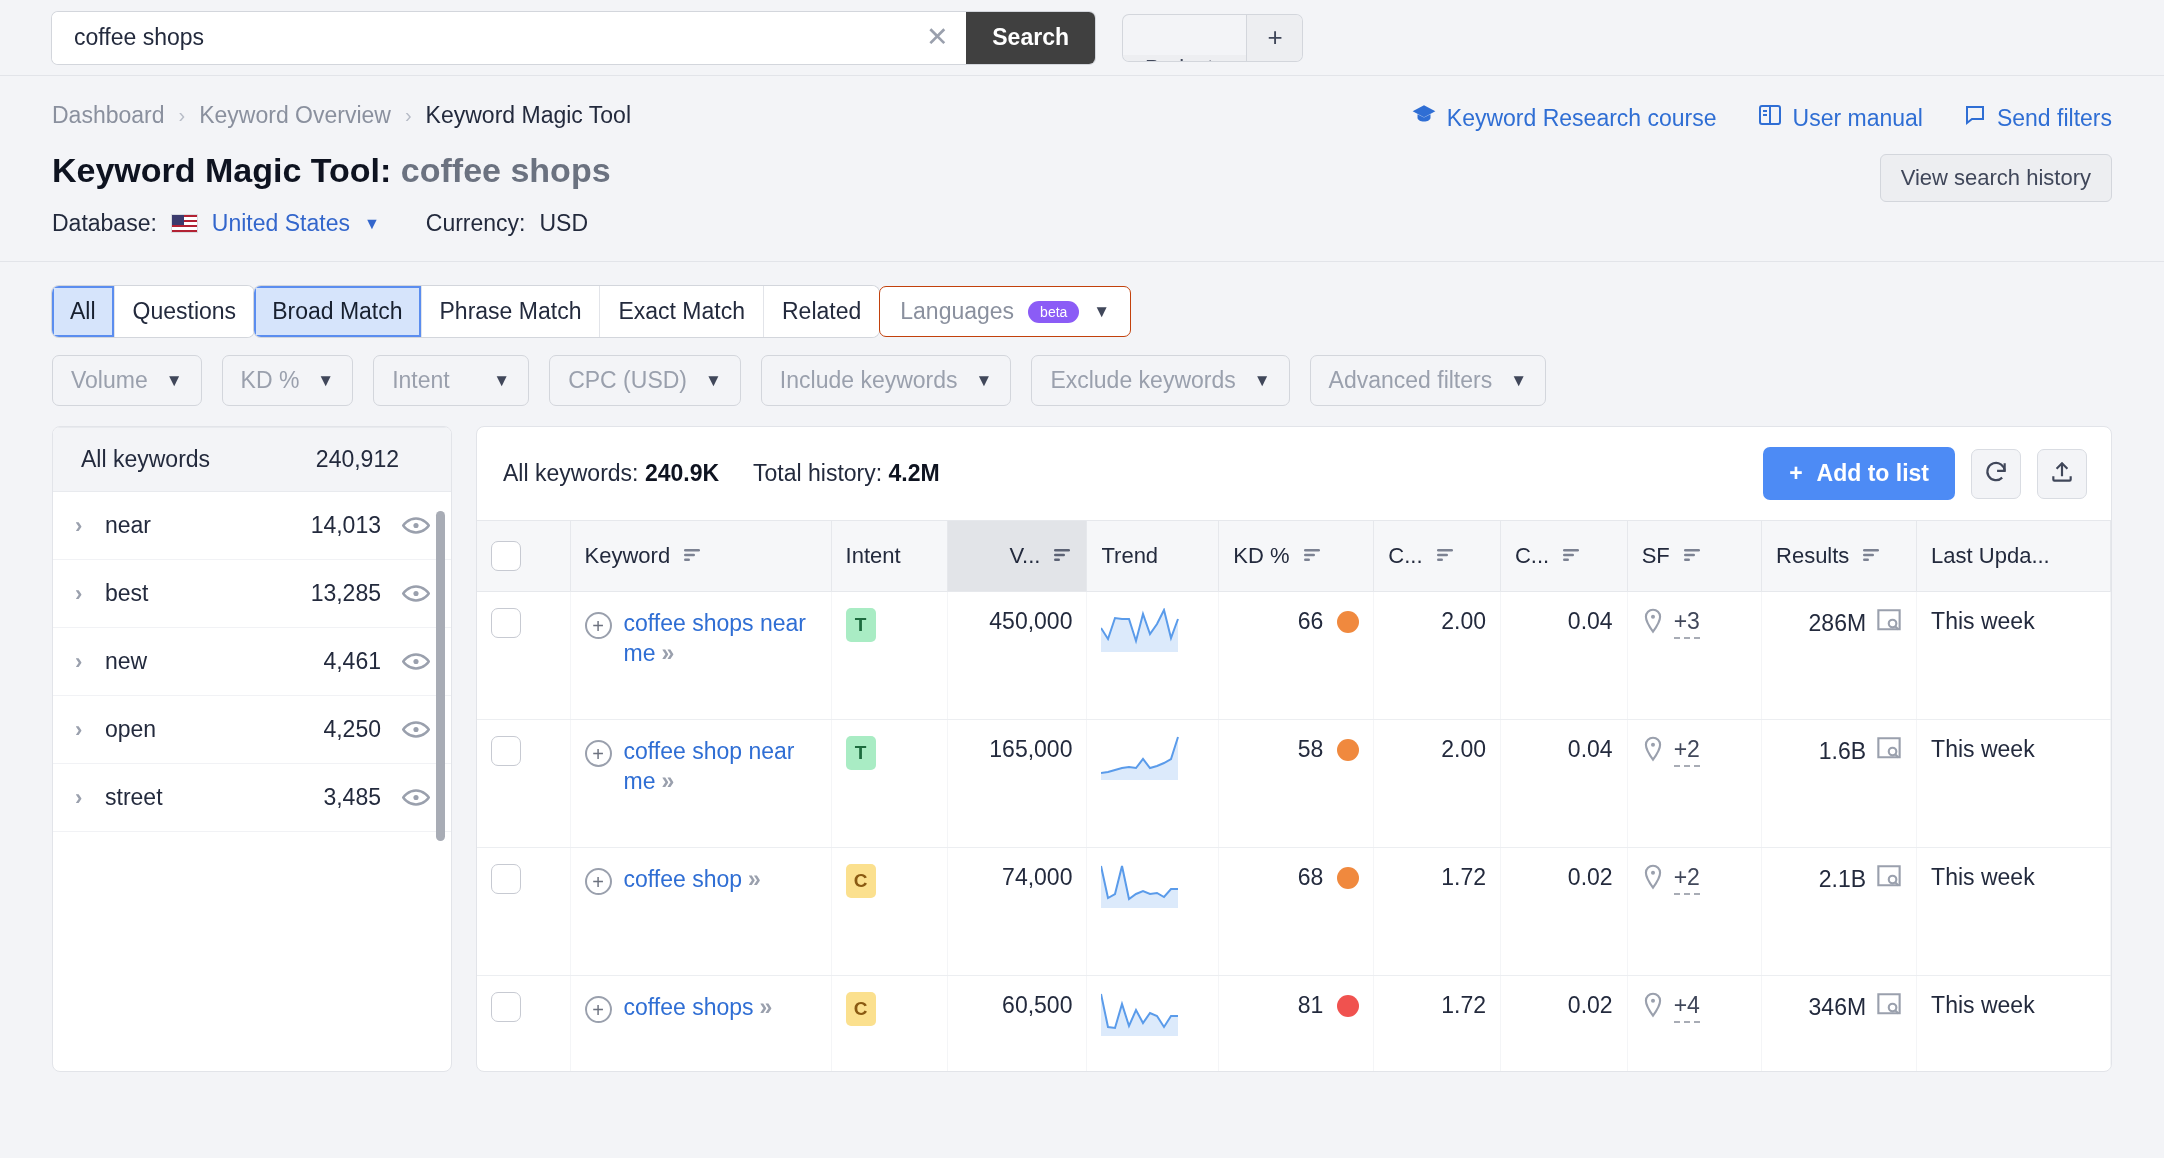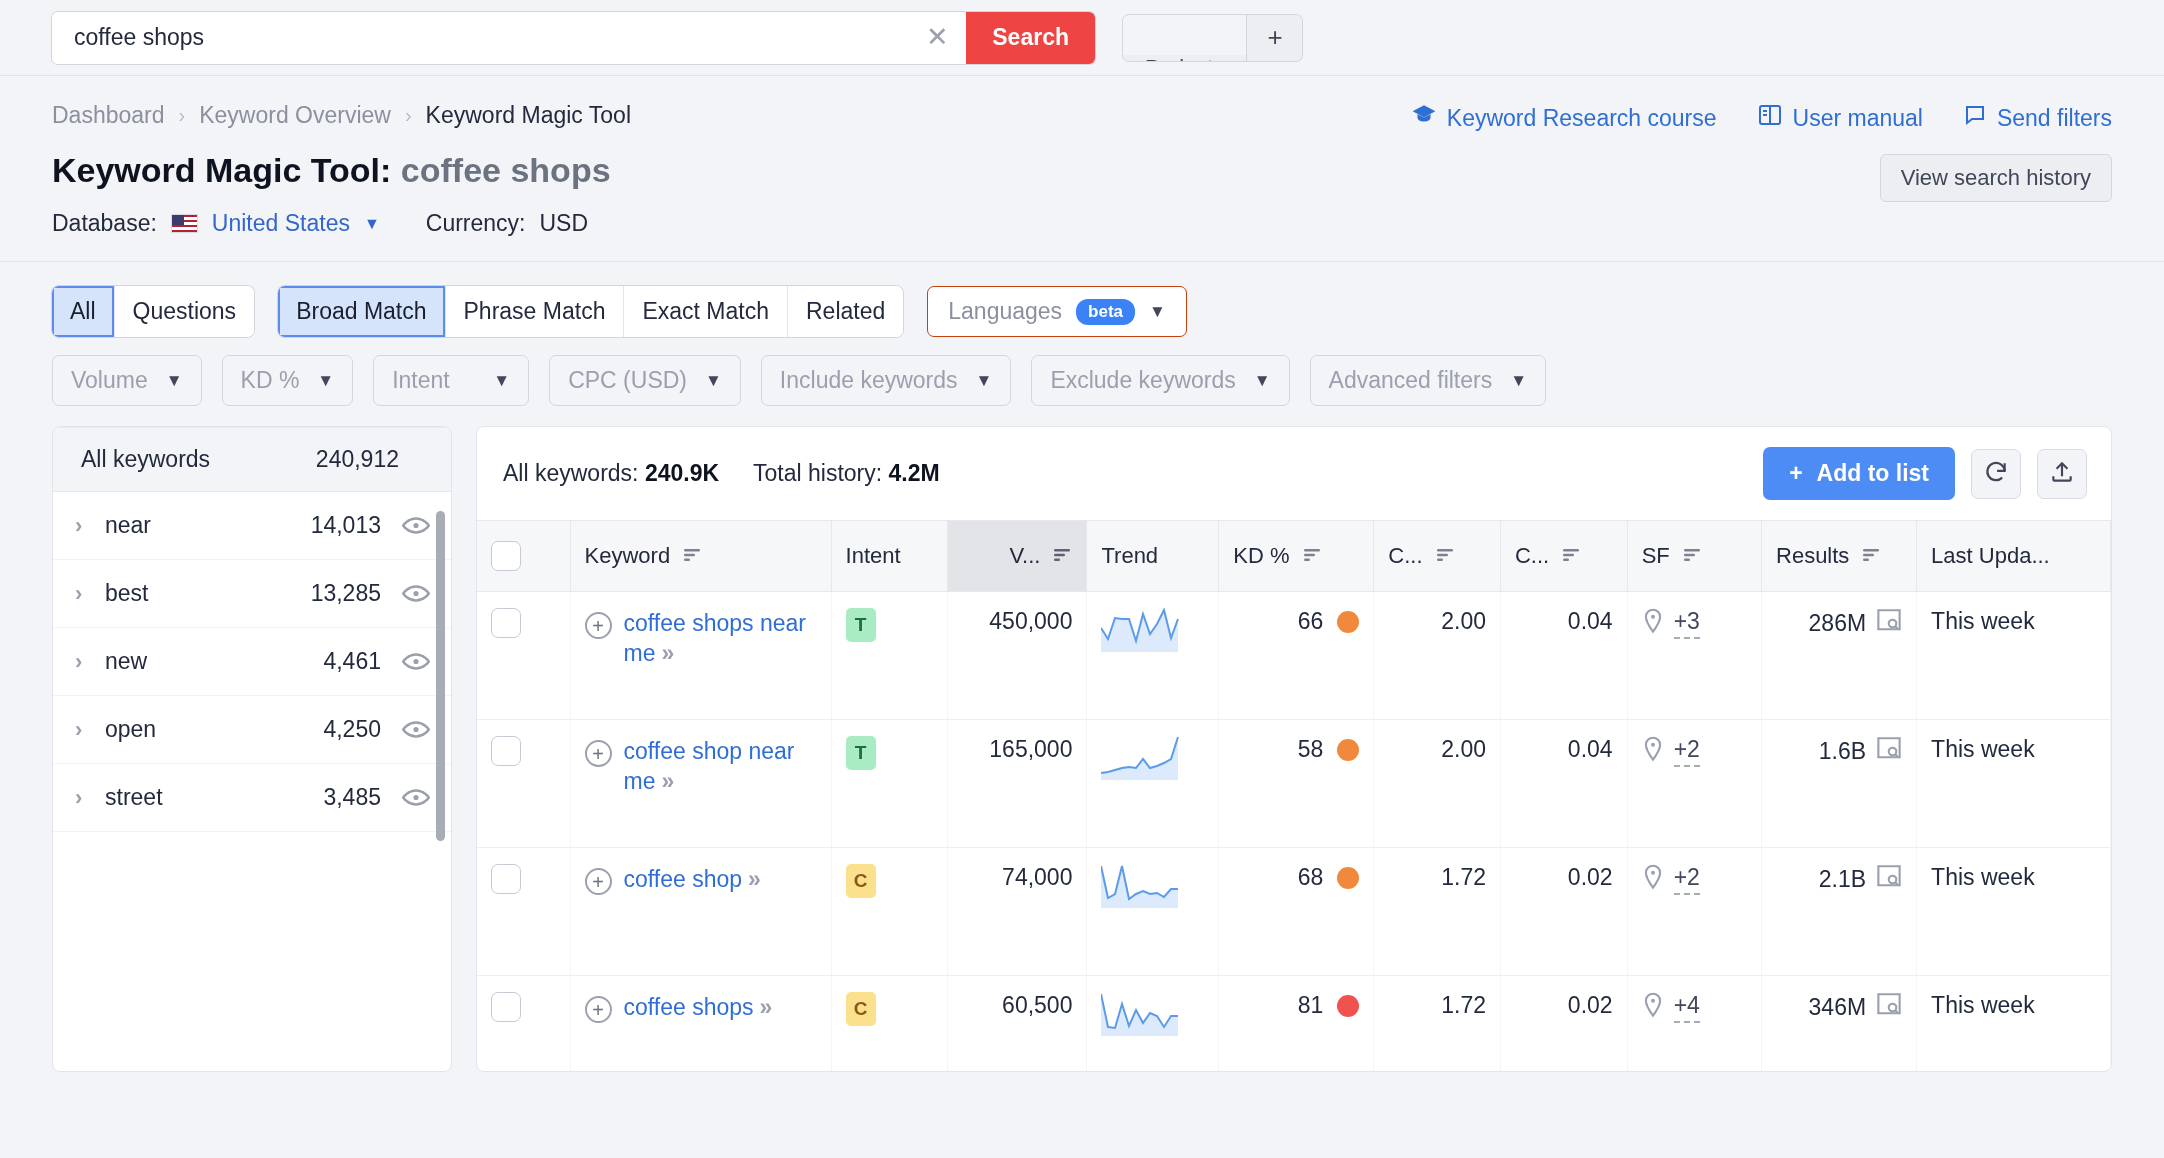--- a/index.html
+++ b/index.html
@@ -42,21 +42,21 @@
   }
   .search-input::placeholder { color: #9aa0ad; }
   .clear-btn {
     width: 58px;
     display: flex; align-items: center; justify-content: center;
     background: #fff; border: none; cursor: pointer;
     color: #9aa0ad; font-size: 27px; line-height: 1;
     font-family: "Liberation Sans", sans-serif;
   }
   .search-btn {
-    background: #ef4444;
+    background: #404040;
     color: #fff;
     border: none;
     font-size: 23px;
     font-weight: bold;
     padding: 0 26px;
     cursor: pointer;
     font-family: "Liberation Sans", sans-serif;
   }
   .projects-group {
     display: flex;
@@ -158,21 +158,21 @@
     border-radius: 6px;
     font-size: 22px;
     color: #40475a;
     padding: 10px 20px;
     cursor: pointer;
     font-family: "Liberation Sans", sans-serif;
   }
 
   
   .filters { padding: 24px 52px 20px 52px; background: #f3f4f7; }
-  .seg-row { display: flex; align-items: flex-start; gap: 24px; }
+  .seg-row { display: flex; align-items: flex-start; }
   .seg-group {
     display: flex;
     border-radius: 7px;
     overflow: hidden;
     box-shadow: 0 0 0 1px #d3d6dc;
     background: #fff;
   }
   .seg {
     border: none;
     background: #fff;
@@ -195,25 +195,25 @@
     background: #fff;
     border: 1px solid #c2410c;
     border-radius: 7px;
     padding: 11px 20px;
     font-size: 23px;
     color: #8a909e;
     cursor: pointer;
     font-family: "Liberation Sans", sans-serif;
   }
   .beta {
-    background: #3b82f6;
+    background: #8b5cf6;
     color: #fff;
     border-radius: 12px;
-    font-size: 17px;
-    font-weight: bold;
+    font-size: 14px;
+    font-weight: normal;
     padding: 3px 12px;
   }
   .chev { color: #40475a; font-size: 17px; }
 
   .filter-row {
     display: flex; align-items: center; gap: 20px;
     margin-top: 18px;
   }
   .fbtn {
     display: flex; align-items: center; justify-content: space-between;

